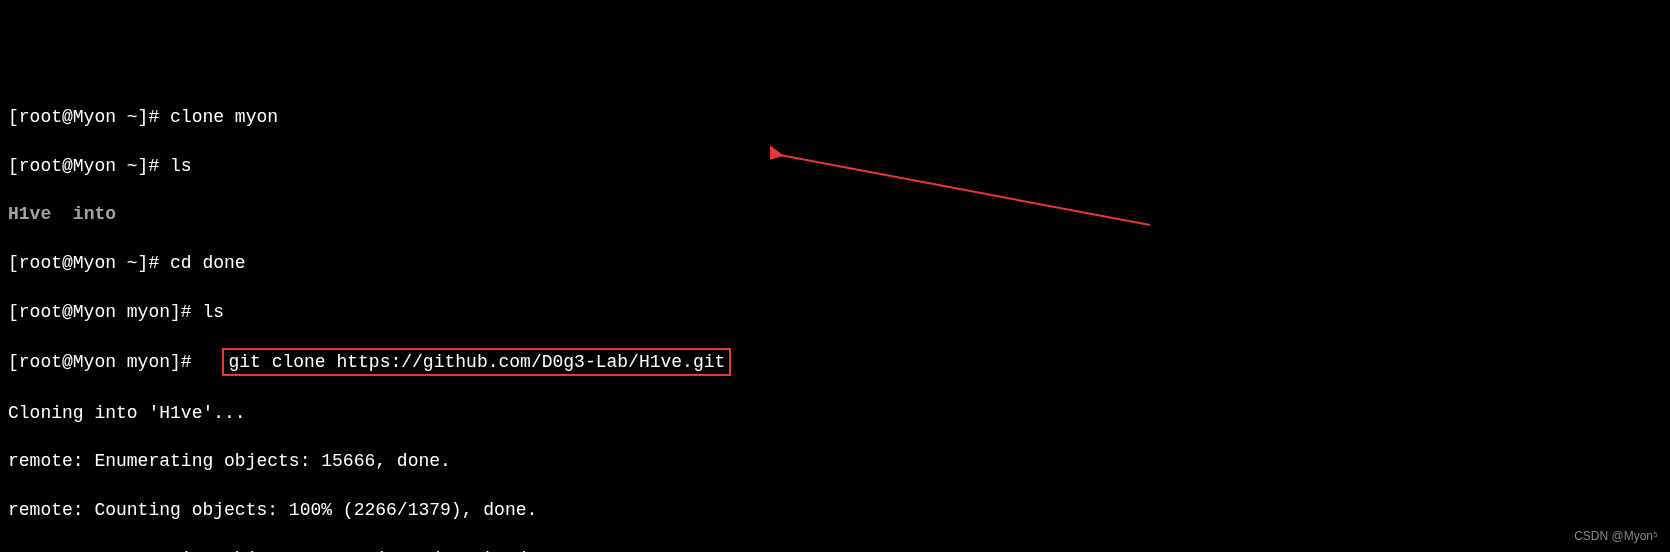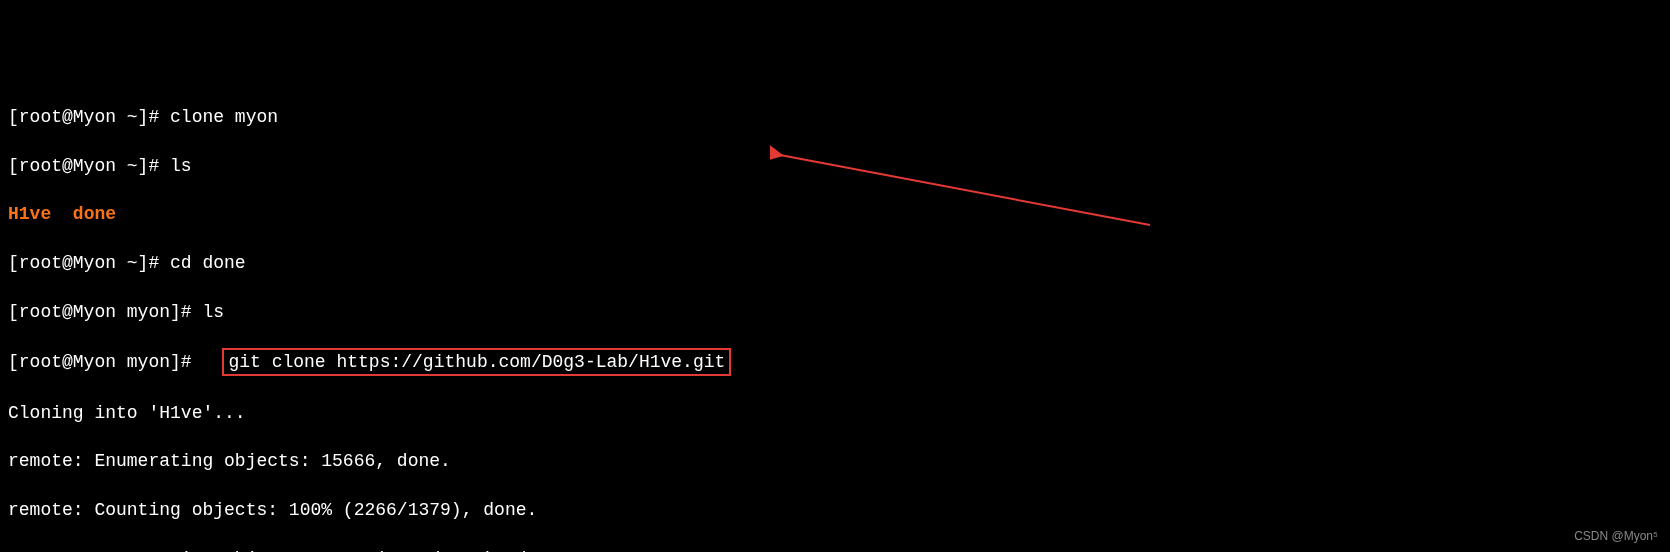--- a/index.html
+++ b/index.html
@@ -10,21 +10,21 @@
     font-family: "Consolas", "Courier New", monospace;
     font-size: 18px;
     line-height: 1.35;
     white-space: pre;
     width: 1670px;
     height: 552px;
     box-sizing: border-box;
     overflow: hidden;
     position: relative;
   }
-  .blue { color: #f97316; font-weight: bold; }
+  .blue { color: #a3a3a3; font-weight: bold; }
   .highlight-box {
     border: 2px solid #e53935;
     padding: 0 4px;
     display: inline-block;
     margin-left: 20px;
   }
   .row { display: block; }
   .watermark {
     position: absolute;
     bottom: 8px;
@@ -41,21 +41,21 @@
     pointer-events: none;
   }
 </style>
 </head>
 <body>
 
 
 
 <span class="row"><span>[root@Myon ~]# </span><span>clone myon</span></span>
 <span class="row"><span>[root@Myon ~]# </span><span>ls</span></span>
-<span class="row"><span class="blue">H1ve</span>  <span class="blue">done</span></span>
+<span class="row"><span class="blue">H1ve</span>  <span class="blue">into</span></span>
 <span class="row"><span>[root@Myon ~]# </span><span>cd done</span></span>
 <span class="row"><span>[root@Myon myon]# </span><span>ls</span></span>
 <span class="row"><span>[root@Myon myon]# </span><span class="highlight-box">git clone https://github.com/D0g3-Lab/H1ve.git</span></span>
 <span class="row">Cloning into 'H1ve'...</span>
 <span class="row">remote: Enumerating objects: 15666, done.</span>
 <span class="row">remote: Counting objects: 100% (2266/1379), done.</span>
 <span class="row">remote: Compressing objects: 100% (1303/1303), done.</span>
 
 
 

